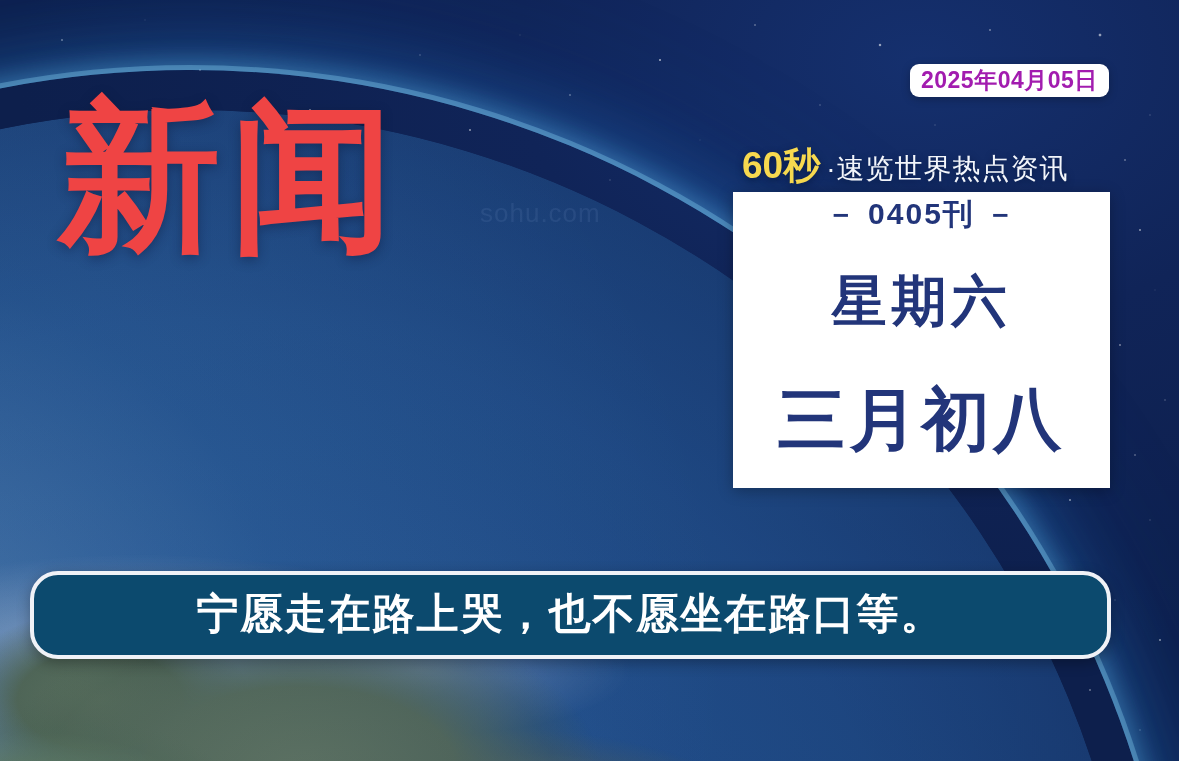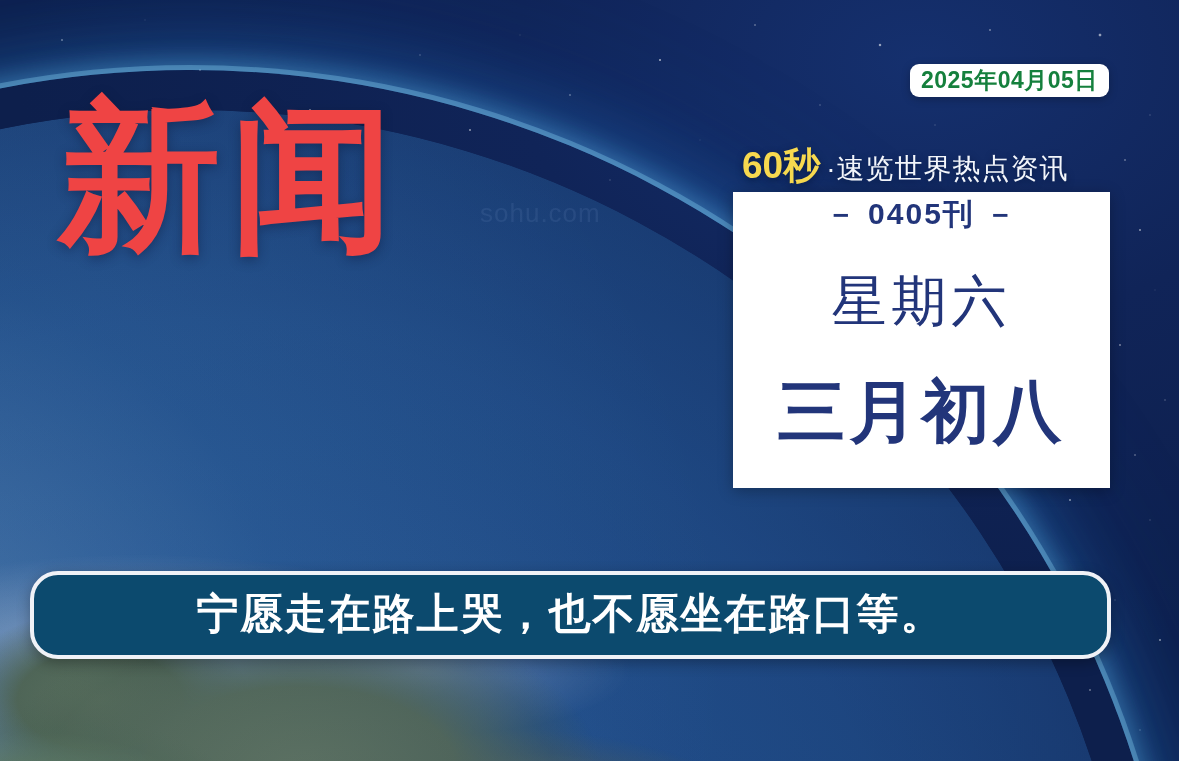--- a/index.html
+++ b/index.html
@@ -229,21 +229,21 @@
   .date-badge {
     position: absolute;
     left: 910px;
     top: 64px;
     height: 33px;
     padding: 10px 11px;
     display: flex;
     align-items: center;
     background: #ffffff;
     border-radius: 9px;
-    color: #15803d;
+    color: #a21caf;
     font-size: 23px;
     font-weight: 700;
     letter-spacing: 0.5px;
     white-space: nowrap;
     box-shadow: 0 2px 8px rgba(0,0,0,.25);
   }
 
   .tagline {
     position: absolute;
     left: 742px;
@@ -284,31 +284,31 @@
   .issue-line {
     color: #22357A;
     font-size: 30px;
     font-weight: 700;
     letter-spacing: 2px;
     white-space: nowrap;
   }
   .weekday {
     color: #22357A;
     font-size: 55px;
-    font-weight: 400;
+    font-weight: 700;
     letter-spacing: 5px;
     margin-top: 30px;
     white-space: nowrap;
   }
   .lunar {
     color: #22357A;
     font-size: 68px;
     font-weight: 700;
     letter-spacing: 4px;
-    margin-top: 28px;
+    margin-top: 36px;
     white-space: nowrap;
   }
 
   
   .quote-bar {
     position: absolute;
     left: 30px;
     top: 571px;
     width: 1081px;
     height: 88px;

